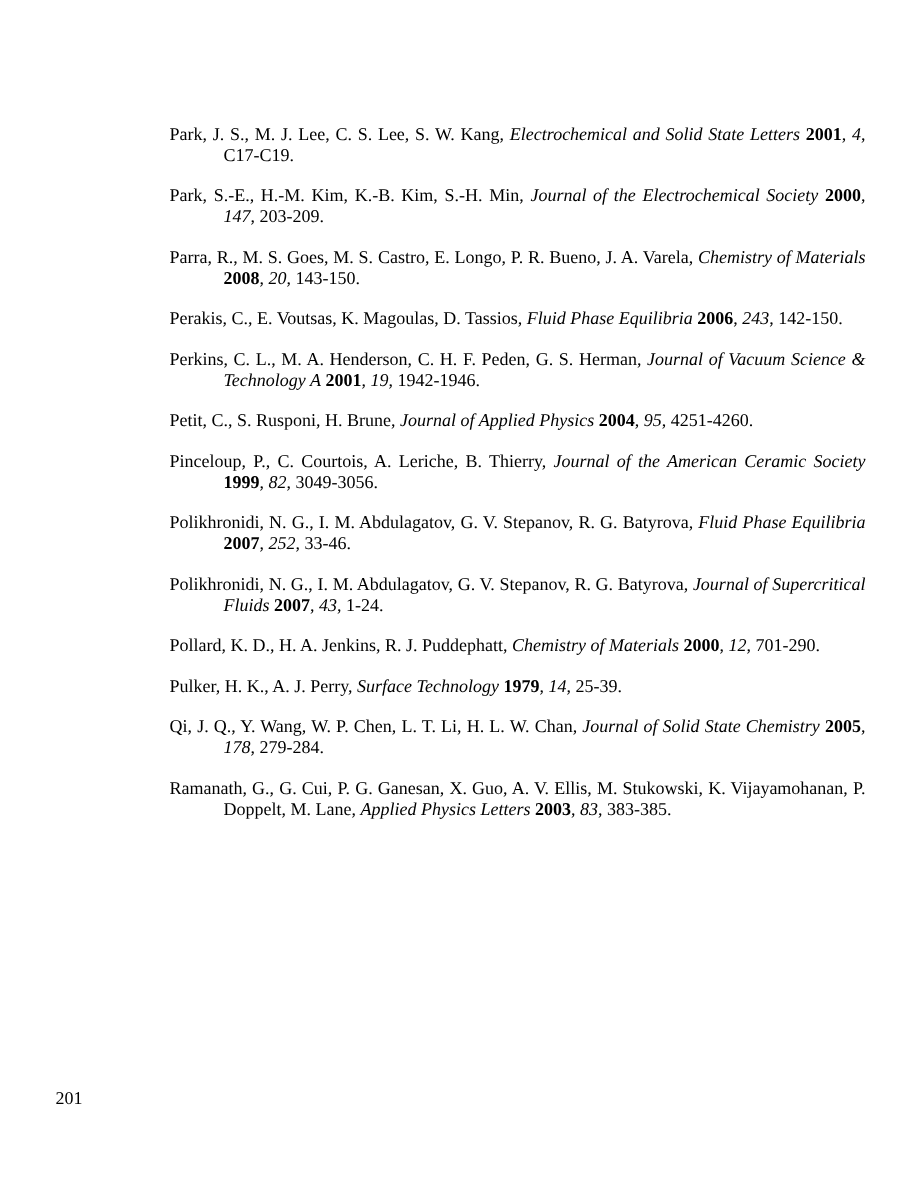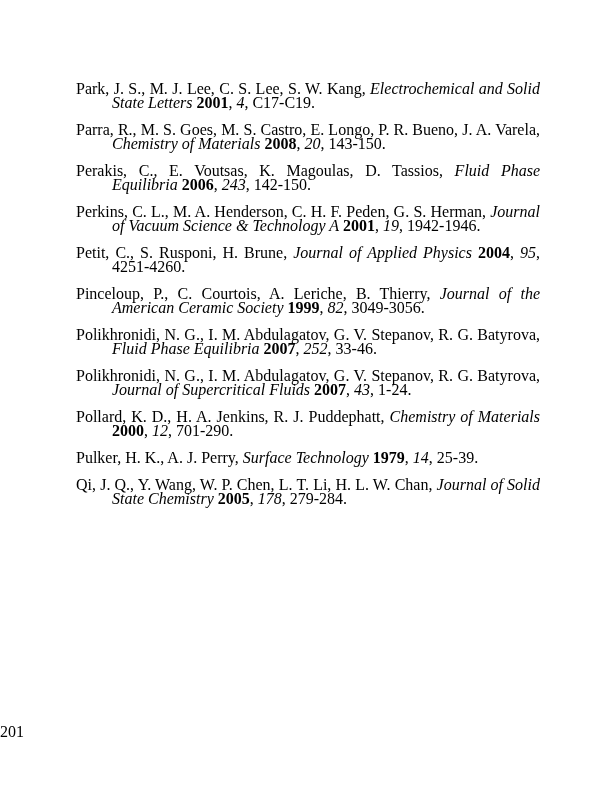--- a/index.html
+++ b/index.html
@@ -7,22 +7,23 @@
     padding: 0;
     background: #ffffff;
   }
   .page {
     position: relative;
     width: 564px;
     height: 792px;
     background: #ffffff;
     color: #000000;
     font-family: "Liberation Serif", "DejaVu Serif", serif;
-    font-size: 16px;
+    font-size: 12px;
     overflow: hidden;
+    margin-left: 37px;
   }
   .content {
     position: absolute;
     top: 82px;
     left: 76px;
     width: 464px;
   }
   .ref {
     margin: 0 0 13px 0;
     padding-left: 36px;
@@ -40,25 +41,27 @@
     text-align: left;
     line-height: 14px;
   }
 </style>
 </head>
 <body>
 
 <div class="page">
   <div class="content">
       <p class="ref"><span>Park, J. S., M. J. Lee, C. S. Lee, S. W. Kang, </span><span class="seg-i">Electrochemical and Solid State Letters</span><span> </span><span class="seg-b">2001</span><span>, </span><span class="seg-i">4</span><span>, C17-C19.</span></p>
+      <p class="ref"><span>Park, S.-E., H.-M. Kim, K.-B. Kim, S.-H. Min, </span><span class="seg-i">Journal of the Electrochemical Society</span><span> </span><span class="seg-b">2000</span><span>, </span><span class="seg-i">147</span><span>, 203-209.</span></p>
       <p class="ref"><span>Parra, R., M. S. Goes, M. S. Castro, E. Longo, P. R. Bueno, J. A. Varela, </span><span class="seg-i">Chemistry of Materials</span><span> </span><span class="seg-b">2008</span><span>, </span><span class="seg-i">20</span><span>, 143-150.</span></p>
       <p class="ref"><span>Perakis, C., E. Voutsas, K. Magoulas, D. Tassios, </span><span class="seg-i">Fluid Phase Equilibria</span><span> </span><span class="seg-b">2006</span><span>, </span><span class="seg-i">243</span><span>, 142-150.</span></p>
       <p class="ref"><span>Perkins, C. L., M. A. Henderson, C. H. F. Peden, G. S. Herman, </span><span class="seg-i">Journal of Vacuum Science &amp; Technology A</span><span> </span><span class="seg-b">2001</span><span>, </span><span class="seg-i">19</span><span>, 1942-1946.</span></p>
       <p class="ref"><span>Petit, C., S. Rusponi, H. Brune, </span><span class="seg-i">Journal of Applied Physics</span><span> </span><span class="seg-b">2004</span><span>, </span><span class="seg-i">95</span><span>, 4251-4260.</span></p>
       <p class="ref"><span>Pinceloup, P., C. Courtois, A. Leriche, B. Thierry, </span><span class="seg-i">Journal of the American Ceramic Society</span><span> </span><span class="seg-b">1999</span><span>, </span><span class="seg-i">82</span><span>, 3049-3056.</span></p>
       <p class="ref"><span>Polikhronidi, N. G., I. M. Abdulagatov, G. V. Stepanov, R. G. Batyrova, </span><span class="seg-i">Fluid Phase Equilibria</span><span> </span><span class="seg-b">2007</span><span>, </span><span class="seg-i">252</span><span>, 33-46.</span></p>
       <p class="ref"><span>Polikhronidi, N. G., I. M. Abdulagatov, G. V. Stepanov, R. G. Batyrova, </span><span class="seg-i">Journal of Supercritical Fluids</span><span> </span><span class="seg-b">2007</span><span>, </span><span class="seg-i">43</span><span>, 1-24.</span></p>
       <p class="ref"><span>Pollard, K. D., H. A. Jenkins, R. J. Puddephatt, </span><span class="seg-i">Chemistry of Materials</span><span> </span><span class="seg-b">2000</span><span>, </span><span class="seg-i">12</span><span>, 701-290.</span></p>
       <p class="ref"><span>Pulker, H. K., A. J. Perry, </span><span class="seg-i">Surface Technology</span><span> </span><span class="seg-b">1979</span><span>, </span><span class="seg-i">14</span><span>, 25-39.</span></p>
       <p class="ref"><span>Qi, J. Q., Y. Wang, W. P. Chen, L. T. Li, H. L. W. Chan, </span><span class="seg-i">Journal of Solid State Chemistry</span><span> </span><span class="seg-b">2005</span><span>, </span><span class="seg-i">178</span><span>, 279-284.</span></p>
+      <p class="ref"><span>Ramanath, G., G. Cui, P. G. Ganesan, X. Guo, A. V. Ellis, M. Stukowski, K. Vijayamohanan, P. Doppelt, M. Lane, </span><span class="seg-i">Applied Physics Letters</span><span> </span><span class="seg-b">2003</span><span>, </span><span class="seg-i">83</span><span>, 383-385.</span></p>
     </div>
   <div class="page-number">201</div>
 </div>
 
 </body></html>

